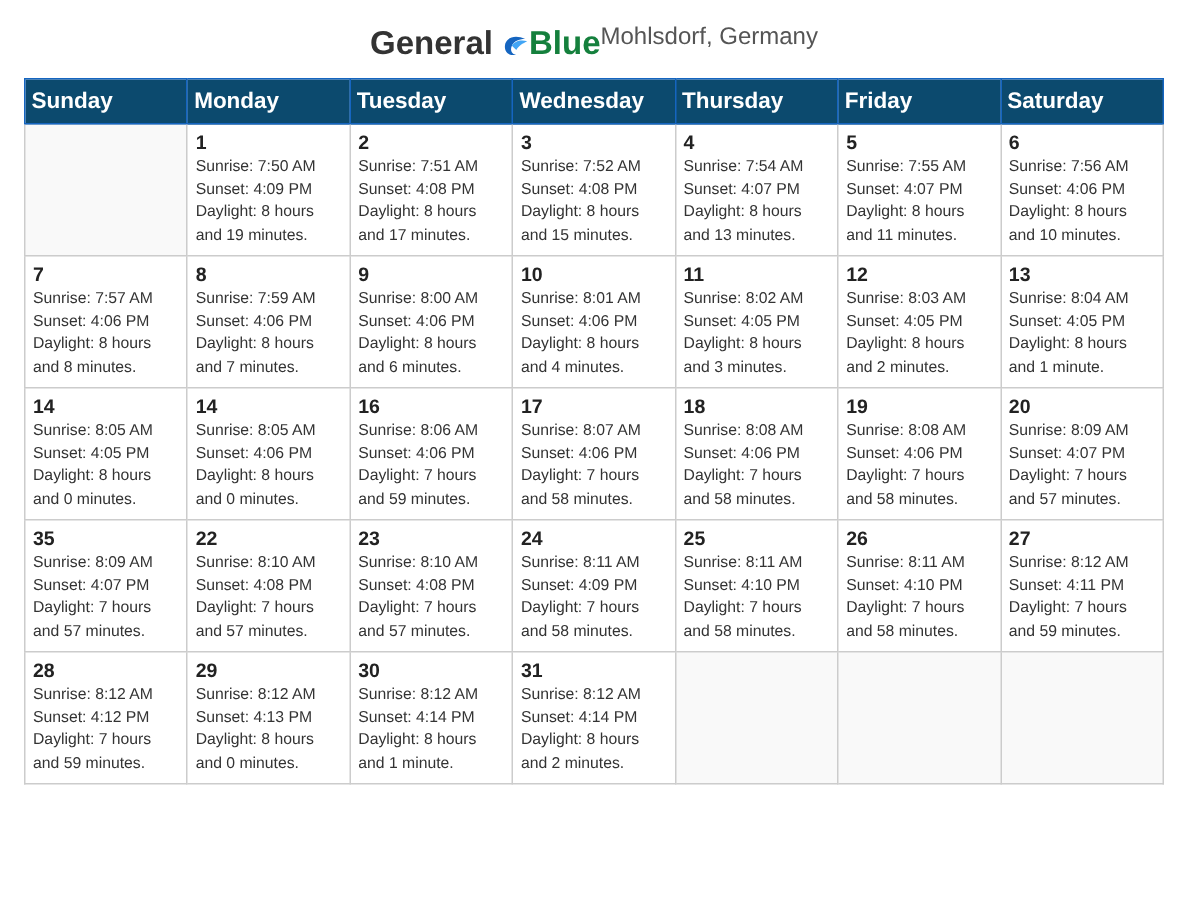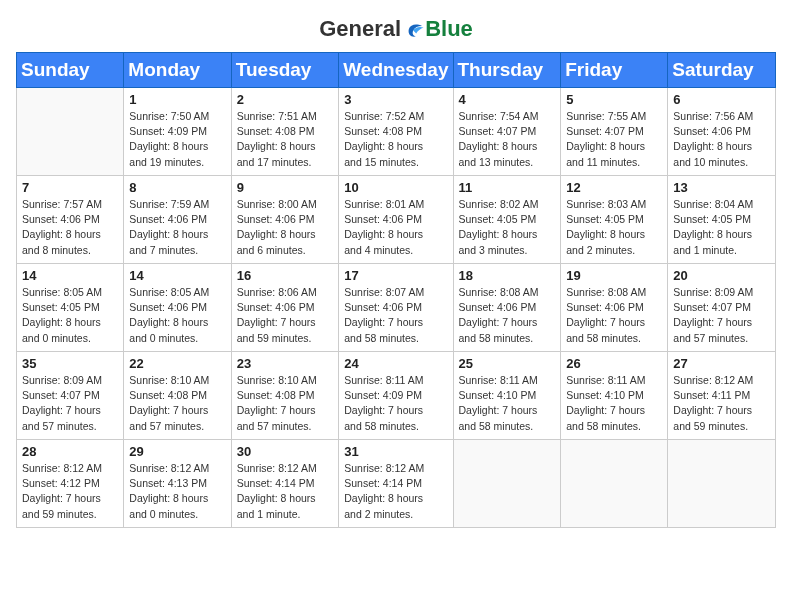--- a/index.html
+++ b/index.html
@@ -46,25 +46,25 @@
     .location {
       font-size: 16px;
       color: #555;
     }
     .calendar {
       width: 100%;
       border-collapse: collapse;
       font-size: 11px;
     }
     .calendar thead tr th {
-      background-color: #3b82f6;
+      background-color: #0c4a6e;
       color: #fff;
       padding: 6px 4px;
       text-align: left;
-      font-size: 19px;
+      font-size: 15px;
       font-weight: bold;
       border: 1px solid #1565c0;
     }
     .calendar tbody tr td {
       vertical-align: top;
       border: 1px solid #ccc;
       padding: 4px 5px;
       width: 108px;
       min-height: 80px;
       height: 88px;
@@ -92,20 +92,21 @@
     <div class="logo-text">
       <span class="logo-general">General</span>
       <svg class="logo-bird" viewBox="0 0 30 24" fill="none">
         <path d="M8 12 C10 6, 18 4, 26 8 C20 8, 16 10, 14 14 C12 18, 14 22, 18 22 C12 24, 6 20, 8 12Z" fill="#1565c0"></path>
         <path d="M14 14 C16 10, 22 8, 28 10 C24 12, 20 14, 18 18Z" fill="#42a5f5"></path>
       </svg>
       <span class="logo-blue">Blue</span>
     </div>
   </div>
   <div class="title-block">
+    <div class="location">Mohlsdorf, Germany</div>
   </div>
 </div>
 
 <table class="calendar">
   <thead>
     <tr>
     <th>Sunday</th>
         <th>Monday</th>
         <th>Tuesday</th>
         <th>Wednesday</th>

